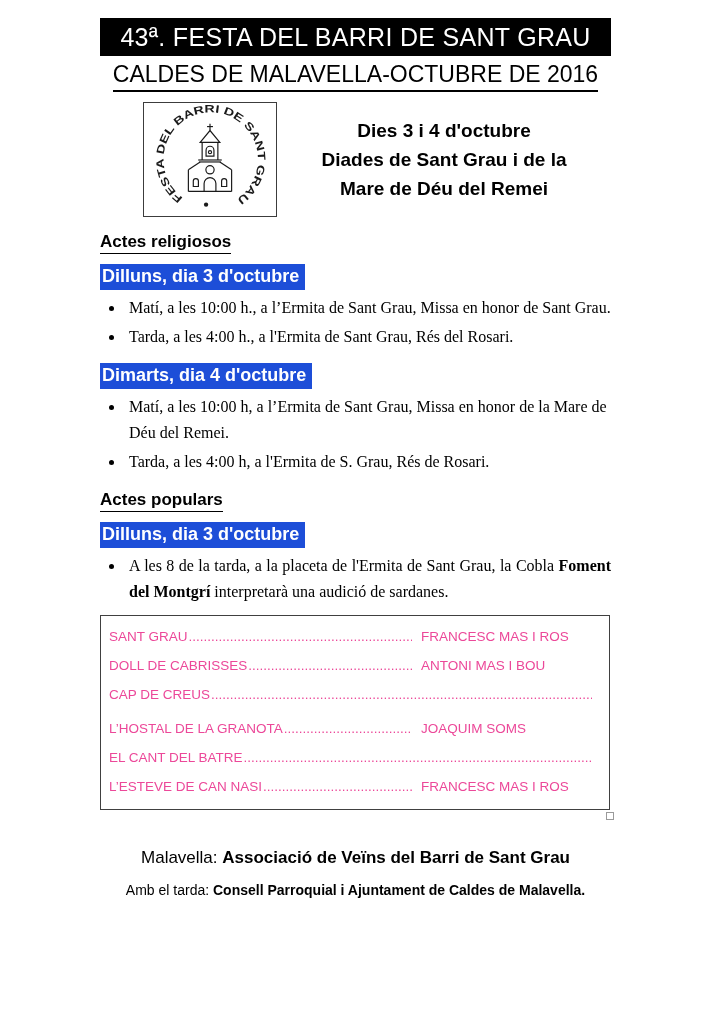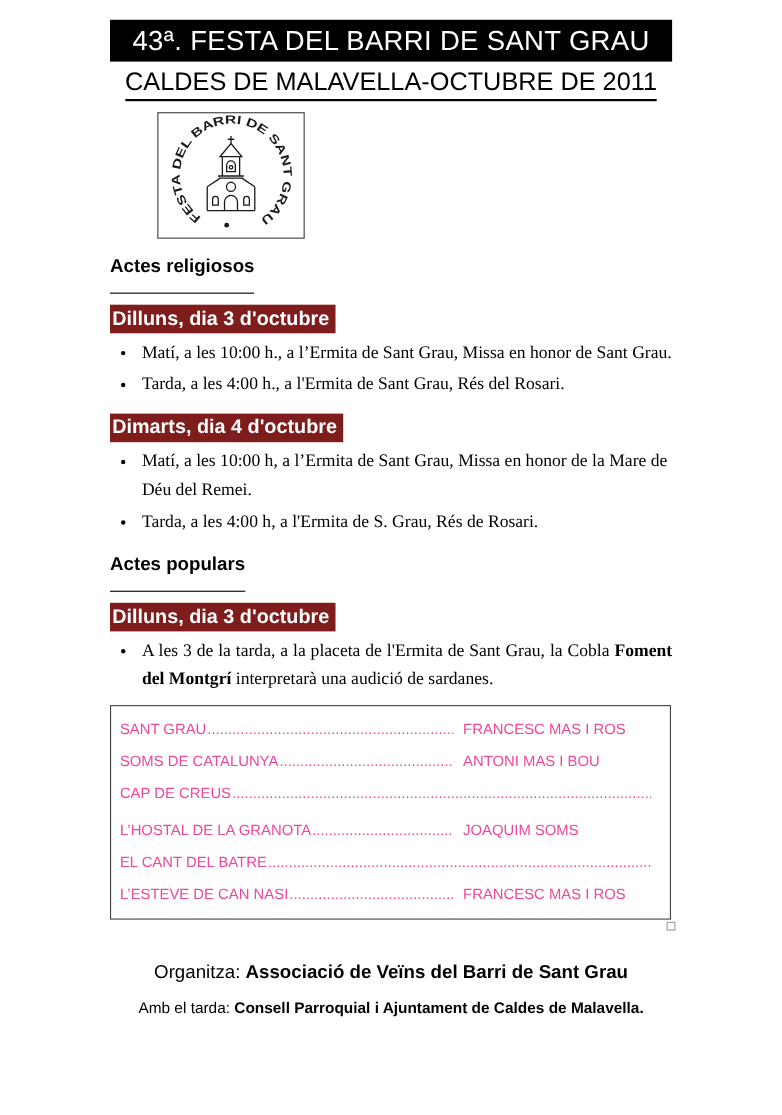--- a/index.html
+++ b/index.html
@@ -17,24 +17,24 @@
   }
   .subtitle{text-align:center;margin-top:3px;font-size:23px;line-height:30px;white-space:nowrap;}
   .subtitle .u{display:inline-block;border-bottom:2px solid #000;padding-bottom:1px;}
 
   .intro-row{display:flex;margin-top:10px;}
   .logo-box{width:134px;height:115px;border:1.5px solid #3c3c3c;box-sizing:border-box;margin-left:43px;flex:none;background:#fff;}
   .logo-box svg{width:100%;height:100%;display:block;}
   .dates{flex:1;text-align:center;font-weight:bold;font-size:19px;line-height:29px;padding-top:14px;}
 
   h2.sec{font-size:17px;font-weight:bold;margin:14px 0 0 0;line-height:21px;}
-  h2.sec .u{display:inline-block;border-bottom:1px solid #000;padding-bottom:14px;}
+  h2.sec .u{display:inline-block;border-bottom:1px solid #000;padding-bottom:1px;}
 
   .day-bar{
-    display:inline-block;background:#7f1d1d;color:#fff;
+    display:inline-block;background:#1d4ed8;color:#fff;
     font-weight:bold;font-size:18px;line-height:23px;
     padding:1px 6px 2px 2px;margin-top:10px;
   }
 
   ul.events{margin:5px 0 0 0;padding-left:25px;list-style:disc;font-size:16px;line-height:26px;font-family:Liberation Serif, serif;}
   ul.events li{padding-left:4px;margin-bottom:3px;}
   ul.events li.justify{text-align:justify;}
   b{font-weight:bold;}
 
   .songs-box{
@@ -58,21 +58,21 @@
   .footer2{text-align:center;margin-top:12px;font-size:14px;line-height:18px;}
 </style>
 </head>
 <body>
 
 <div class="content">
 
   <div class="title-bar">43ª. FESTA DEL BARRI DE SANT GRAU</div>
 
   <div class="subtitle">
-    <span class="u">CALDES DE MALAVELLA-OCTUBRE DE 2011</span>
+    <span class="u">CALDES DE MALAVELLA-OCTUBRE DE 2016</span>
   </div>
 
   <div class="intro-row">
     <div class="logo-box">
       <svg viewBox="0 0 134 115">
         <defs>
           <path id="circPath" d="M 39.5 96.3 A 48 48 0 1 1 40.2 96.8" fill="none"></path>
         </defs>
         <text font-family="Liberation Sans, sans-serif" font-size="11" font-weight="bold" fill="#1a1a1a">
           <textPath href="#circPath" startOffset="0" textLength="243" lengthAdjust="spacingAndGlyphs">FESTA DEL BARRI DE SANT GRAU</textPath>
@@ -103,20 +103,25 @@
 
           <circle cx="67" cy="68" r="4.2"></circle>
 
           <path d="M 61 90 L 61 82 A 6 6 0 0 1 73 82 L 73 90"></path>
 
           <path d="M 50 85 L 50 79.5 A 2.6 2.6 0 0 1 55.2 79.5 L 55.2 85 Z"></path>
           <path d="M 78.8 85 L 78.8 79.5 A 2.6 2.6 0 0 1 84 79.5 L 84 85 Z"></path>
         </g>
       </svg>
     </div>
+    <div class="dates">
+      <div>Dies 3 i 4 d'octubre</div>
+      <div>Diades de Sant Grau i de la</div>
+      <div>Mare de Déu del Remei</div>
+    </div>
   </div>
 
   <h2 class="sec">
     <span class="u">Actes religiosos</span>
   </h2>
 
   <div>
     <div class="day-bar">Dilluns, dia 3 d'octubre</div>
   </div>
   <ul class="events">
@@ -133,31 +138,31 @@
   </ul>
 
   <h2 class="sec">
     <span class="u">Actes populars</span>
   </h2>
 
   <div>
     <div class="day-bar">Dilluns, dia 3 d'octubre</div>
   </div>
   <ul class="events">
-    <li class="justify"><span>A les 3 de la tarda, a la placeta de l'Ermita de Sant Grau, la Cobla </span><b>Foment del Montgrí</b><span> interpretarà una audició de sardanes.</span></li>
+    <li class="justify"><span>A les 8 de la tarda, a la placeta de l'Ermita de Sant Grau, la Cobla </span><b>Foment del Montgrí</b><span> interpretarà una audició de sardanes.</span></li>
   </ul>
 
   <div class="songs-box">
     <div class="song-row">
       <span class="song-title">SANT GRAU</span>
       <span class="leader"></span>
       <span class="song-author">FRANCESC MAS I ROS</span>
     </div>
     <div class="song-row">
-      <span class="song-title">SOMS DE CATALUNYA</span>
+      <span class="song-title">DOLL DE CABRISSES</span>
       <span class="leader"></span>
       <span class="song-author">ANTONI MAS I BOU</span>
     </div>
     <div class="song-row">
       <span class="song-title">CAP DE CREUS</span>
       <span class="leader"></span>
     </div>
     <div class="song-row gap">
       <span class="song-title">L’HOSTAL DE LA GRANOTA</span>
       <span class="leader"></span>
@@ -168,17 +173,17 @@
       <span class="leader"></span>
     </div>
     <div class="song-row">
       <span class="song-title">L’ESTEVE DE CAN NASI</span>
       <span class="leader"></span>
       <span class="song-author">FRANCESC MAS I ROS</span>
     </div>
     <div class="resize-handle"></div>
   </div>
 
-  <div class="footer1"><span>Organitza: </span><b>Associació de Veïns del Barri de Sant Grau</b></div>
+  <div class="footer1"><span>Malavella: </span><b>Associació de Veïns del Barri de Sant Grau</b></div>
 
   <div class="footer2"><span>Amb el tarda: </span><b>Consell Parroquial i Ajuntament de Caldes de Malavella.</b></div>
 
 </div>
 
 </body></html>

